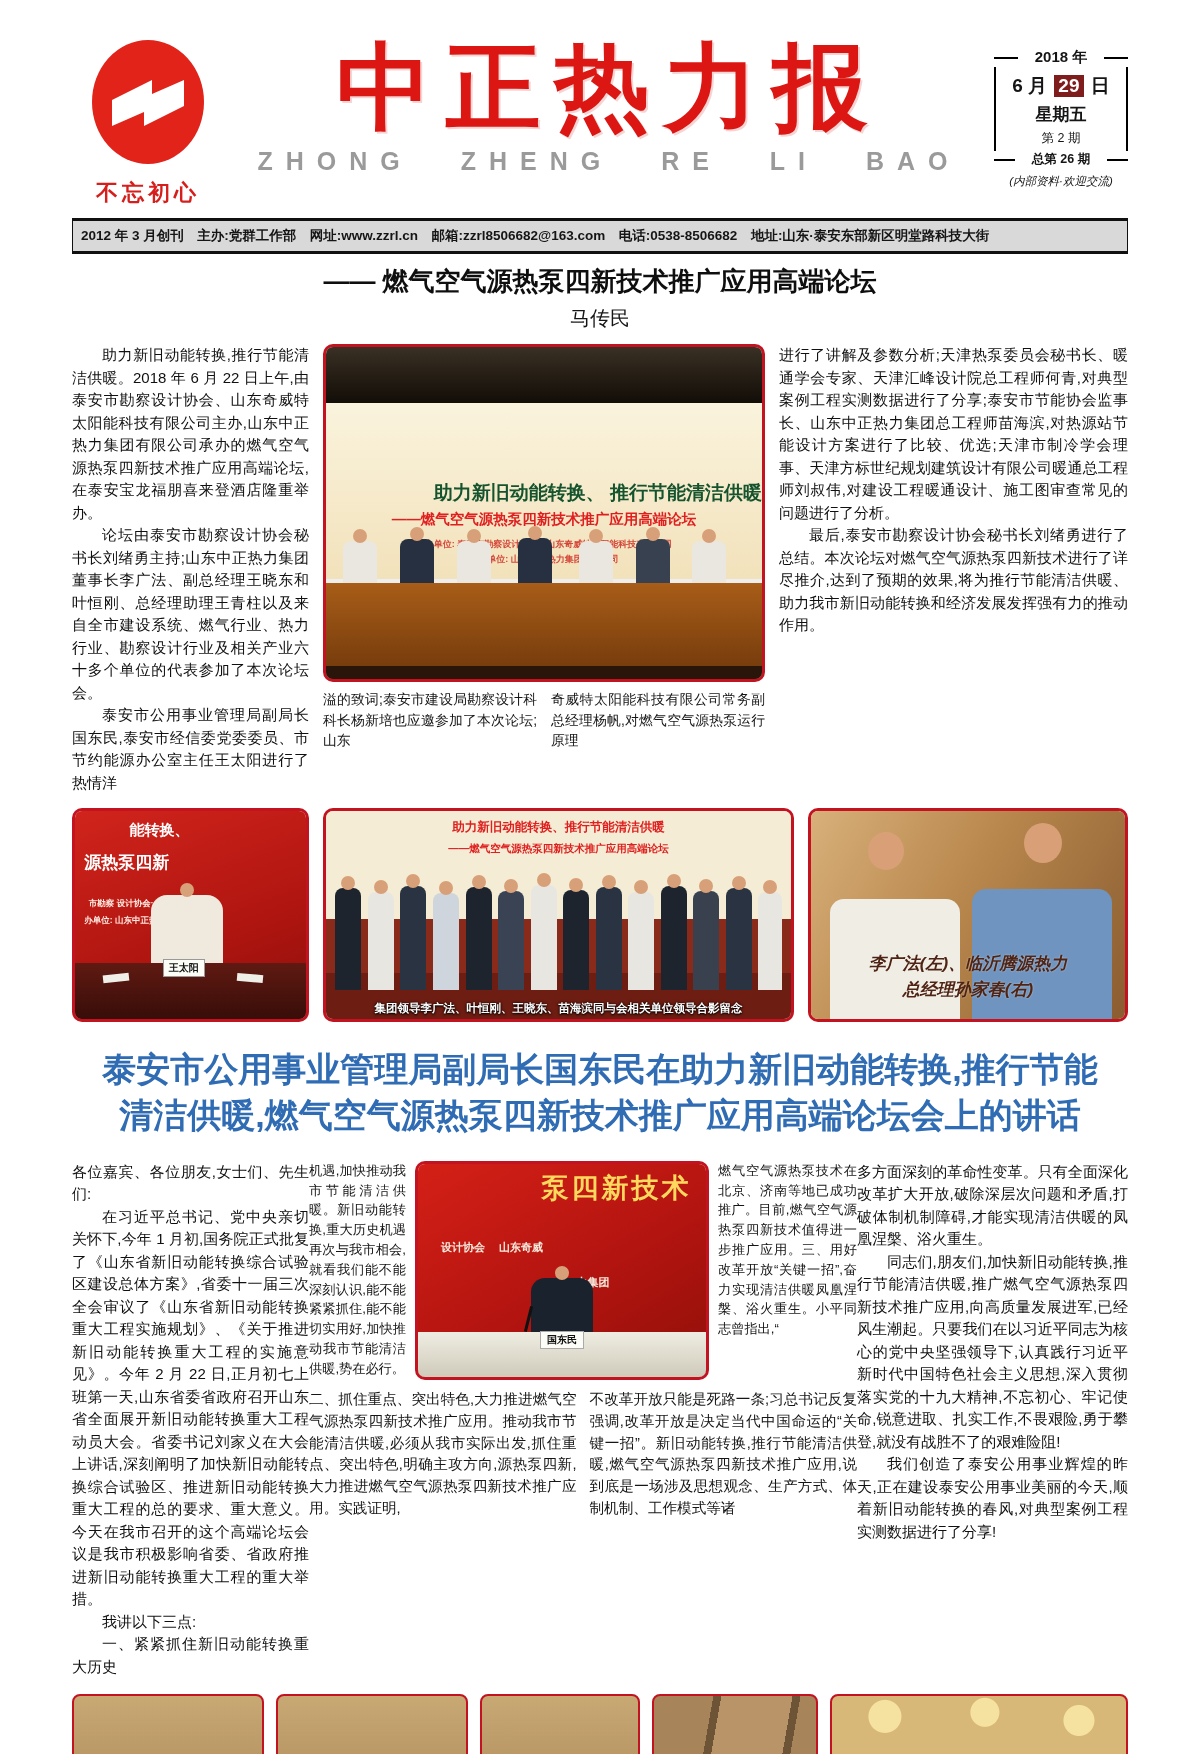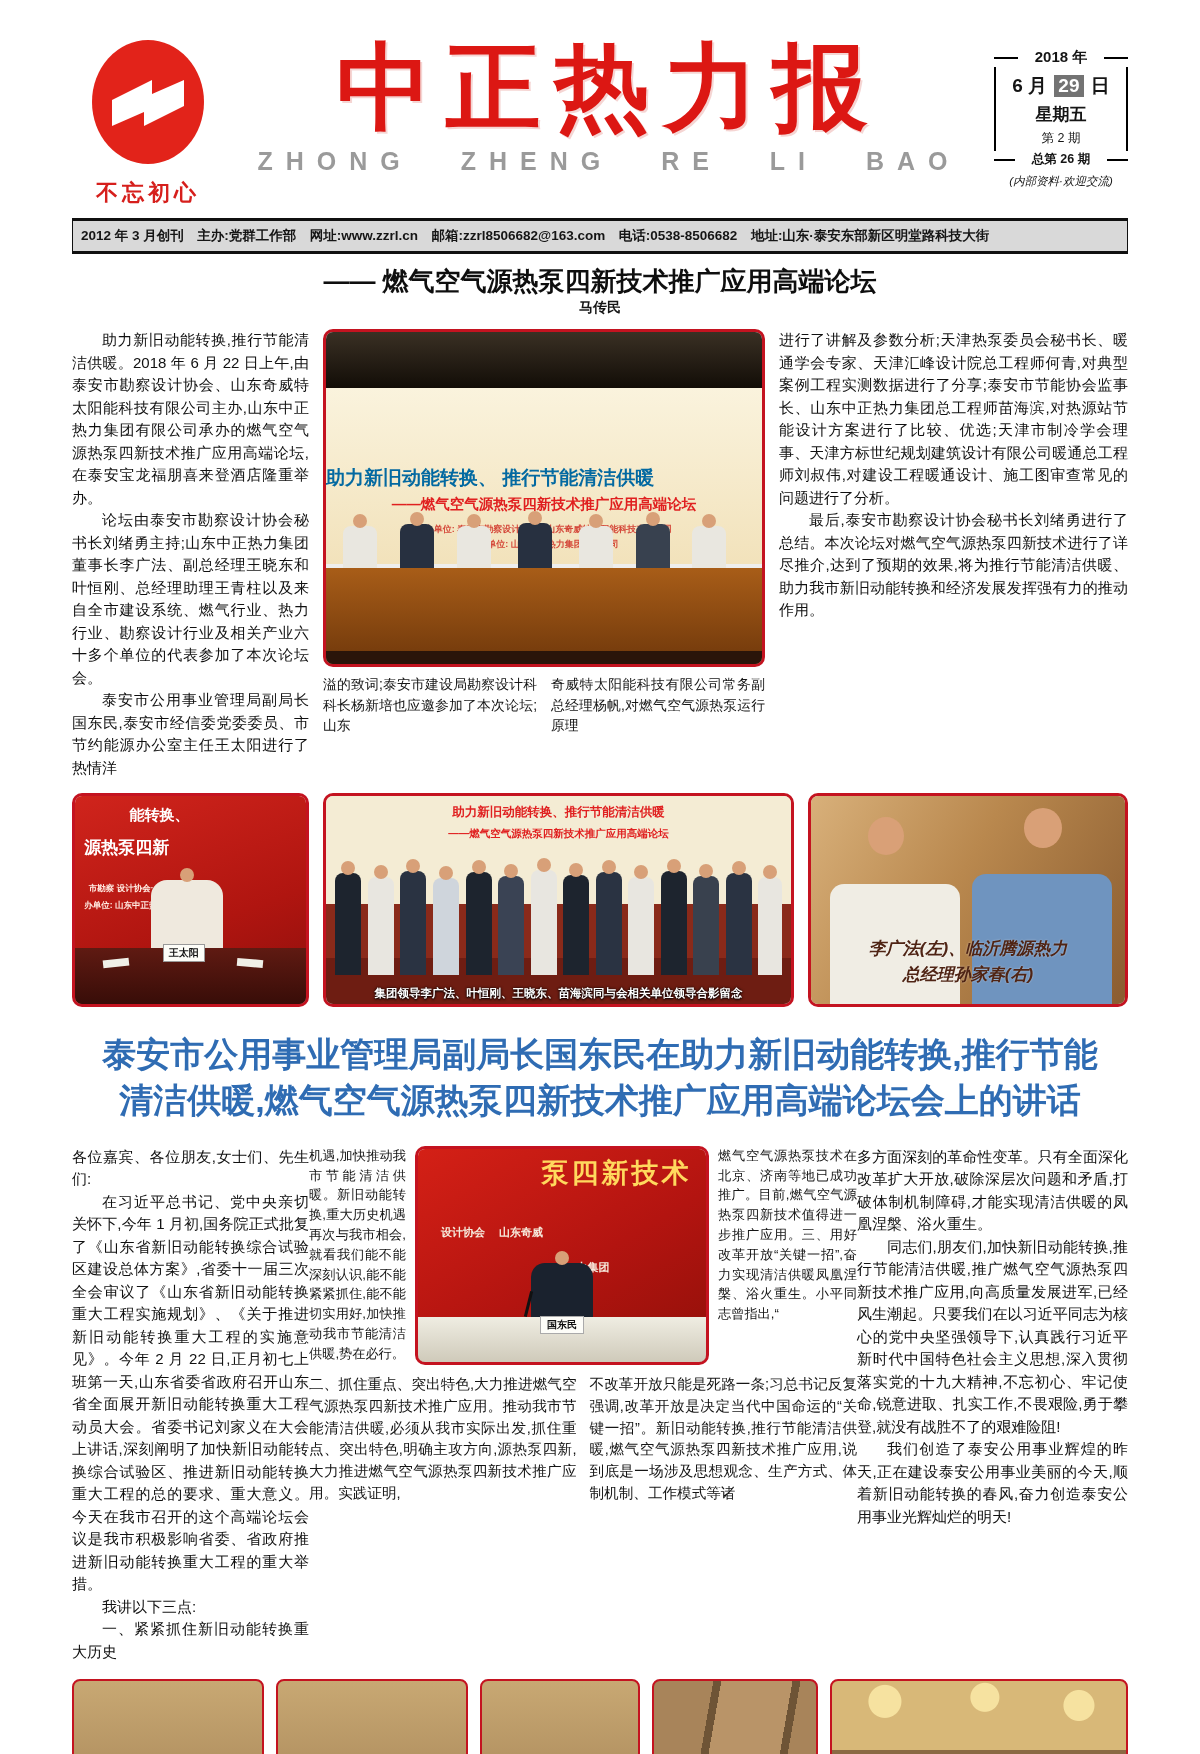--- a/index.html
+++ b/index.html
@@ -19,34 +19,34 @@
   .title-wrap { flex:1; text-align:center; padding-top:2px; }
   .np-title { font-size:95px; font-weight:900; color:#dc1713; letter-spacing:14px; line-height:1.08;
               text-shadow:2px 2px 0 rgba(200,20,10,.18); white-space:nowrap; }
   .np-pinyin { margin-top:8px; font-size:25px; font-weight:700; color:#9a9a9a; letter-spacing:13px; word-spacing:28px; white-space:nowrap; }
   .date-wrap { width:134px; padding-top:14px; text-align:center; }
   .db-rulerow { display:flex; align-items:center; gap:17px; }
   .db-rule { height:2px; background:#000; flex:1; }
   .db-yeartxt { font-size:15px; font-weight:700; white-space:nowrap; }
   .db-mid { border-left:2px solid #000; border-right:2px solid #000; padding:6px 2px 4px; }
   .db-day { font-size:19px; font-weight:900; white-space:nowrap; }
-  .db-day .red29 { display:inline-block; background:#737373; color:#fff; padding:0 4px; margin:0 2px; }
+  .db-day .red29 { display:inline-block; background:#7f1d1d; color:#fff; padding:0 4px; margin:0 2px; }
   .db-week { font-size:17px; font-weight:900; margin-top:4px; }
   .db-issue { font-size:12.5px; margin-top:4px; }
   .db-totaltxt { font-size:12.5px; font-weight:700; white-space:nowrap; }
   .db-note { margin-top:6px; font-size:11.5px; font-style:italic; white-space:nowrap; }
 
   .info-bar { margin-top:10px; border-top:3px solid #101010; border-bottom:3px solid #101010;
               border-left:1px solid #101010; border-right:1px solid #101010;
               background:#d9d9d9; padding:6px 8px; font-size:13.5px; font-weight:600; white-space:nowrap; }
 
   
   .a1-headline { margin-top:22px; text-align:center; color:#e60d0d; font-weight:900; font-size:43px; letter-spacing:2px; white-space:nowrap; }
   .a1-subhead { margin-top:10px; text-align:center; color:#0e0e0e; font-weight:900; font-size:26px; white-space:nowrap; }
-  .a1-author { text-align:center; font-size:14px; font-weight:700; }
+  .a1-author { margin-top:6px; text-align:center; font-size:20px; font-weight:400; }
   .a1-row { display:flex; gap:14px; margin-top:12px; }
   .a1-col1 { width:237px; }
   .a1-mid  { width:442px; }
   .a1-col3 { width:349px; }
   p.tx { font-size:15px; line-height:1.5; text-align:justify; color:#101010; }
   p.ind { text-indent:2em; }
   .under-row { display:flex; gap:14px; margin-top:8px; }
   .under-row > div { flex:1; font-size:13.8px; line-height:1.5; text-align:justify; }
 
   
@@ -56,21 +56,21 @@
                 width:14px; height:14px; border-radius:50%; background:#d8a078; }
 
   
   .scA { height:338px; }
   .scA .ceiling { position:absolute; top:0; left:0; right:0; height:17%;
                   background:linear-gradient(#3a3024,#120d07); }
   .scA .ceiling::after { content:""; position:absolute; left:18%; right:18%; top:40%; height:30%;
                   background:#05030*2;} 
   .scA .backdrop { position:absolute; top:17%; left:0; right:0; height:53%;
                   background:linear-gradient(180deg,#faf3dd,#f2e2bb); }
-  .scA .bl1 { position:absolute; top:40%; width:100%; text-align:left; color:#0369a1; font-weight:900; font-size:19px; white-space:nowrap; }
+  .scA .bl1 { position:absolute; top:40%; width:100%; text-align:right; color:#14532d; font-weight:900; font-size:19px; white-space:nowrap; }
   .scA .bl2 { position:absolute; top:49%; width:100%; text-align:center; color:#e02020; font-weight:900; font-size:14.5px; white-space:nowrap; }
   .scA .bl3 { position:absolute; top:57.5%; width:100%; text-align:center; color:#d4483a; font-weight:700; font-size:9px; white-space:nowrap; }
   .scA .bl4 { position:absolute; top:62%; width:100%; text-align:center; color:#d4483a; font-weight:700; font-size:9px; white-space:nowrap; }
   .scA .table { position:absolute; bottom:0; left:0; right:0; height:29%;
                   background:linear-gradient(#a85d18,#70380b); }
   .scA .table::after { content:""; position:absolute; bottom:0; left:0; right:0; height:14%; background:#2a150a; }
 
   
   .scB { width:237px; height:214px; }
   .scB .bg { position:absolute; inset:0; background:linear-gradient(160deg,#d0241c 0%,#b01510 60%,#8e0f0c 100%); }
@@ -291,21 +291,21 @@
       </div>
       <div class="s-bottom">
         <div>二、抓住重点、突出特色,大力推进燃气空气源热泵四新技术推广应用。推动我市节能清洁供暖,必须从我市实际出发,抓住重点、突出特色,明确主攻方向,源热泵四新,大力推进燃气空气源热泵四新技术推广应用。实践证明,</div>
         <div>不改革开放只能是死路一条;习总书记反复强调,改革开放是决定当代中国命运的“关键一招”。新旧动能转换,推行节能清洁供暖,燃气空气源热泵四新技术推广应用,说到底是一场涉及思想观念、生产方式、体制机制、工作模式等诸</div>
       </div>
     </div>
 
     <div class="s-col4">
       <p class="tx">多方面深刻的革命性变革。只有全面深化改革扩大开放,破除深层次问题和矛盾,打破体制机制障碍,才能实现清洁供暖的凤凰涅槃、浴火重生。</p>
       <p class="tx ind">同志们,朋友们,加快新旧动能转换,推行节能清洁供暖,推广燃气空气源热泵四新技术推广应用,向高质量发展进军,已经风生潮起。只要我们在以习近平同志为核心的党中央坚强领导下,认真践行习近平新时代中国特色社会主义思想,深入贯彻落实党的十九大精神,不忘初心、牢记使命,锐意进取、扎实工作,不畏艰险,勇于攀登,就没有战胜不了的艰难险阻!</p>
-      <p class="tx ind">我们创造了泰安公用事业辉煌的昨天,正在建设泰安公用事业美丽的今天,顺着新旧动能转换的春风,奋力创造泰安公用事业光辉灿烂的明天!</p>
+      <p class="tx ind">我们创造了泰安公用事业辉煌的昨天,正在建设泰安公用事业美丽的今天,顺着新旧动能转换的春风,对典型案例工程实测数据进行了分享!</p>
     </div>
   </div>
 
   <div class="bstrip">
     <div class="bph" style="width:192px;">
       
       
       
       
     </div>

